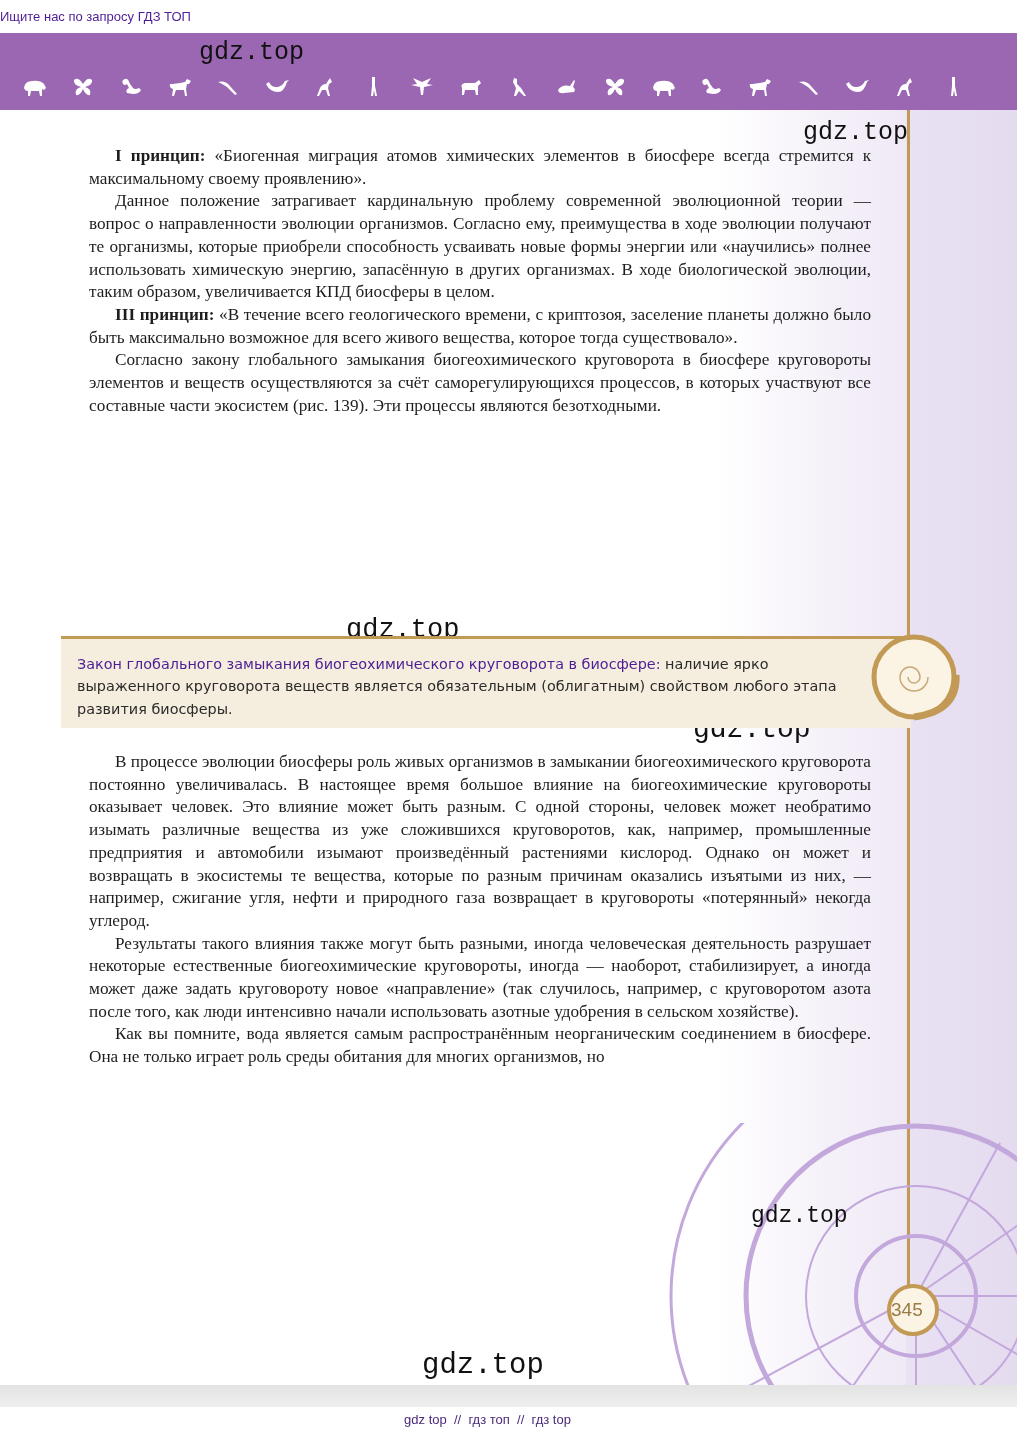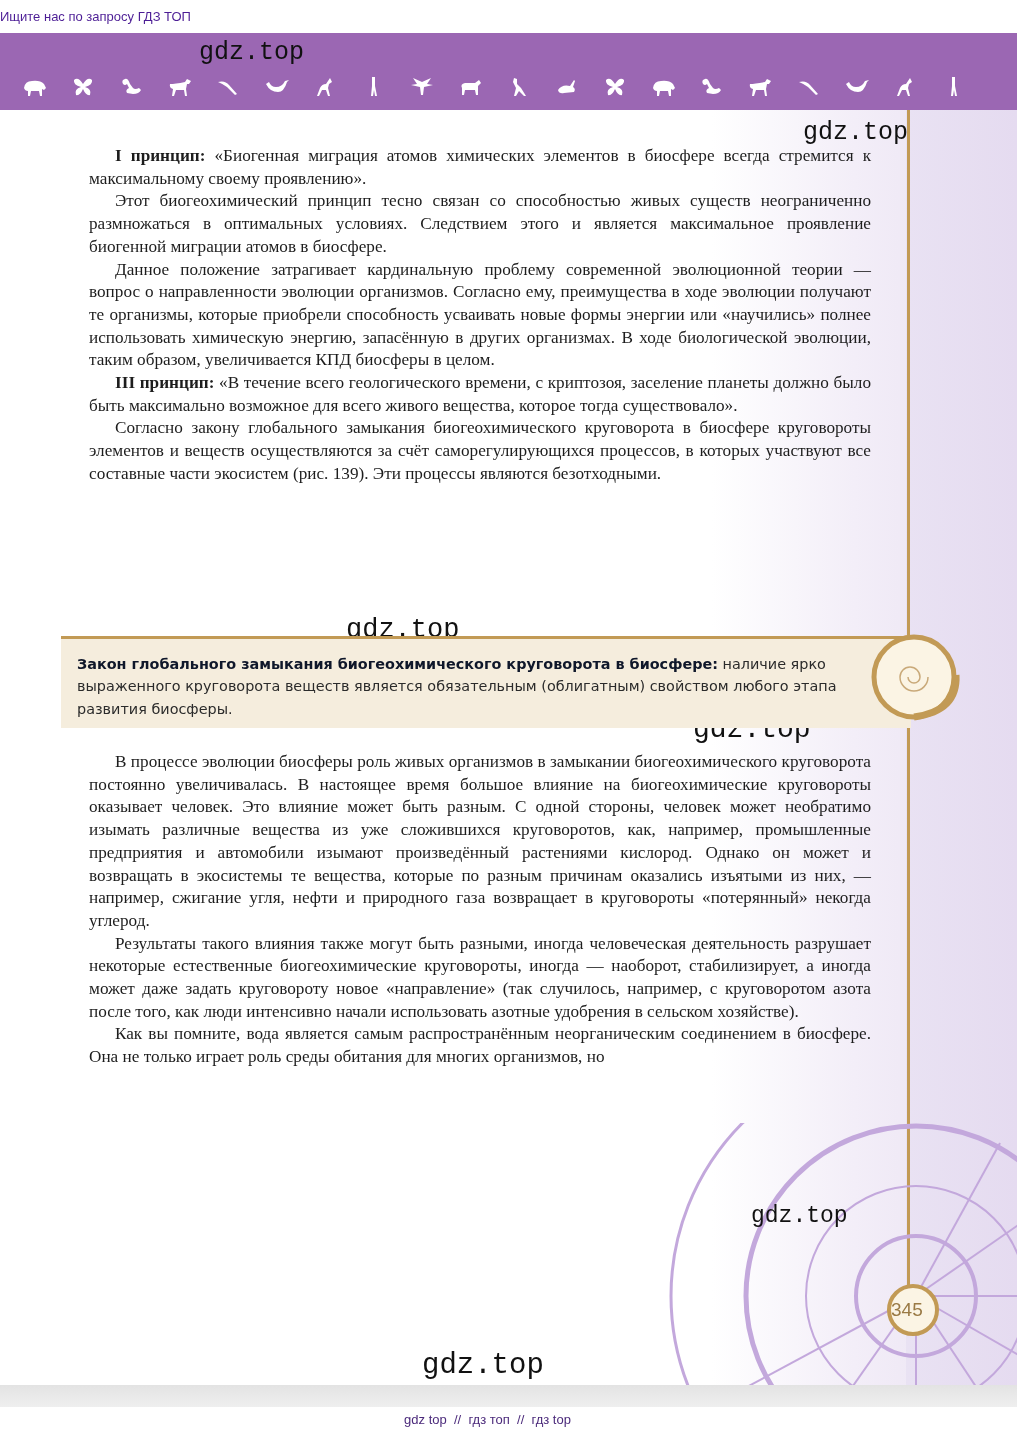--- a/index.html
+++ b/index.html
@@ -28,21 +28,21 @@
 
   .text { position: absolute; left: 61px; width: 782px; font-size: 17.2px; line-height: 22.7px;
     text-align: justify; color: #1d1d1d; margin-left: 28px; }
   .text p { text-indent: 26px; }
   .text b { font-weight: bold; }
 
   .law-box { position: absolute; top: 603px; left: 61px; width: 850px; height: 92px;
     background: #f5eddd; border-top: 3px solid #c29a55; }
   .law-box .law-text { position: absolute; top: 14px; left: 16px; width: 767px;
     font-family: "DejaVu Sans", sans-serif; font-size: 14.4px; line-height: 22.4px; color: #2b2b2b; }
-  .law-box .law-text b { font-weight: bold; color: #0f172a; }
+  .law-box .law-text b { font-weight: normal; color: #4c1d95; }
 
   .spiral { position: absolute; top: 598px; left: 868px; width: 96px; height: 100px; }
 
   .compass { position: absolute; left: 620px; top: 1090px; width: 420px; height: 300px; }
 
   .page-num { position: absolute; left: 887px; top: 1251px; width: 52px; height: 52px; border-radius: 50%;
     background: #fbf4e4; border: 4px solid #c29a55; display: flex; align-items: center; justify-content: flex-start;
     font-family: "Liberation Sans", sans-serif; font-size: 19px; color: #9a7a45; }
 
   .bottom-strip { position: absolute; top: 1385px; left: 0; width: 1017px; height: 22px;
@@ -186,21 +186,20 @@
 
   <div class="watermark" style="top:5px; left:175px;">gdz.top</div>
   <div class="watermark" style="top:85px; left:779px;">gdz.top</div>
   <div class="watermark" style="top:582px; left:322px; font-size:27px;">gdz.top</div>
   <div class="watermark" style="top:681px; left:669px; font-size:28px;">gdz.top</div>
   <div class="watermark" style="top:1170px; left:727px; font-size:23px;">gdz.top</div>
   <div class="watermark" style="top:1316px; left:398px; font-size:29px;">gdz.top</div>
 
   <div class="text" style="top:112px;">
     <p><b>I принцип:</b><span> «Биогенная миграция атомов химических элементов в биосфере всегда стремится к максимальному своему проявлению».</span></p>
-    <p>Этот биогеохимический принцип тесно связан со способностью живых существ неограниченно размножаться в оптимальных условиях. Следствием этого и является максимальное проявление биогенной миграции атомов в биосфере.</p>
     <p>Данное положение затрагивает кардинальную проблему современной эволюционной теории — вопрос о направленности эволюции организмов. Согласно ему, преимущества в ходе эволюции получают те организмы, которые приобрели способность усваивать новые формы энергии или «научились» полнее использовать химическую энергию, запасённую в других организмах. В ходе биологической эволюции, таким образом, увеличивается КПД биосферы в целом.</p>
     <p><b>III принцип:</b><span> «В течение всего геологического времени, с криптозоя, заселение планеты должно было быть максимально возможное для всего живого вещества, которое тогда существовало».</span></p>
     <p>Согласно закону глобального замыкания биогеохимического круговорота в биосфере круговороты элементов и веществ осуществляются за счёт саморегулирующихся процессов, в которых участвуют все составные части экосистем (рис. 139). Эти процессы являются безотходными.</p>
   </div>
 
   <div class="law-box">
     <div class="law-text"><b>Закон глобального замыкания биогеохимического круговорота в биосфере:</b><span> наличие ярко выраженного круговорота веществ является обязательным (облигатным) свойством любого этапа развития биосферы.</span></div>
   </div>
 
   <svg class="spiral" viewBox="0 0 96 100">

